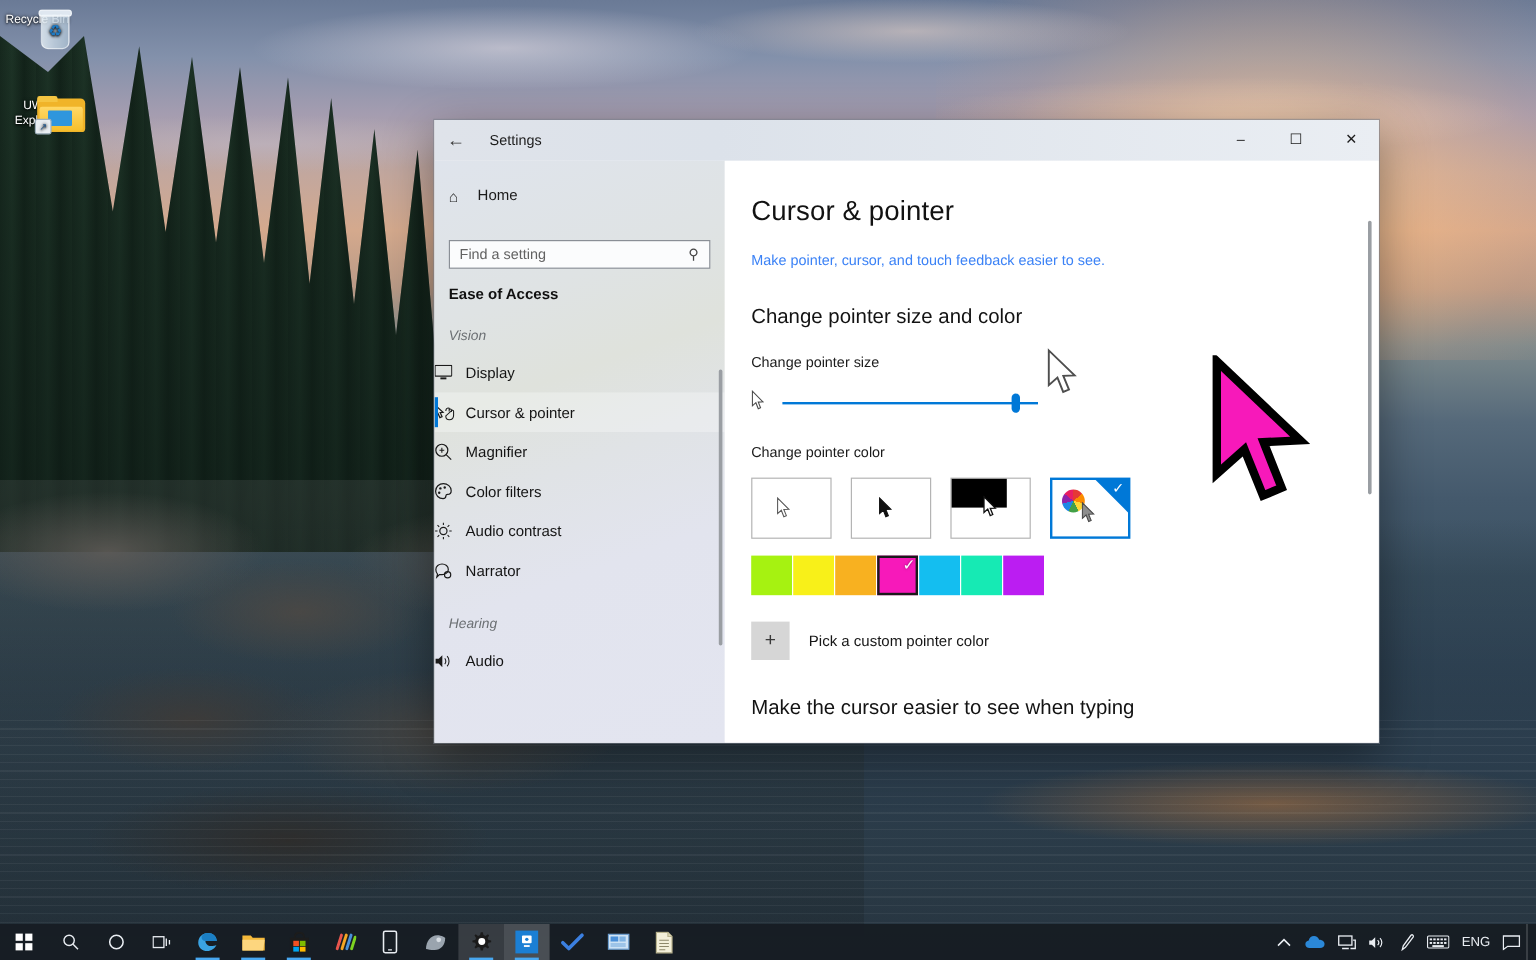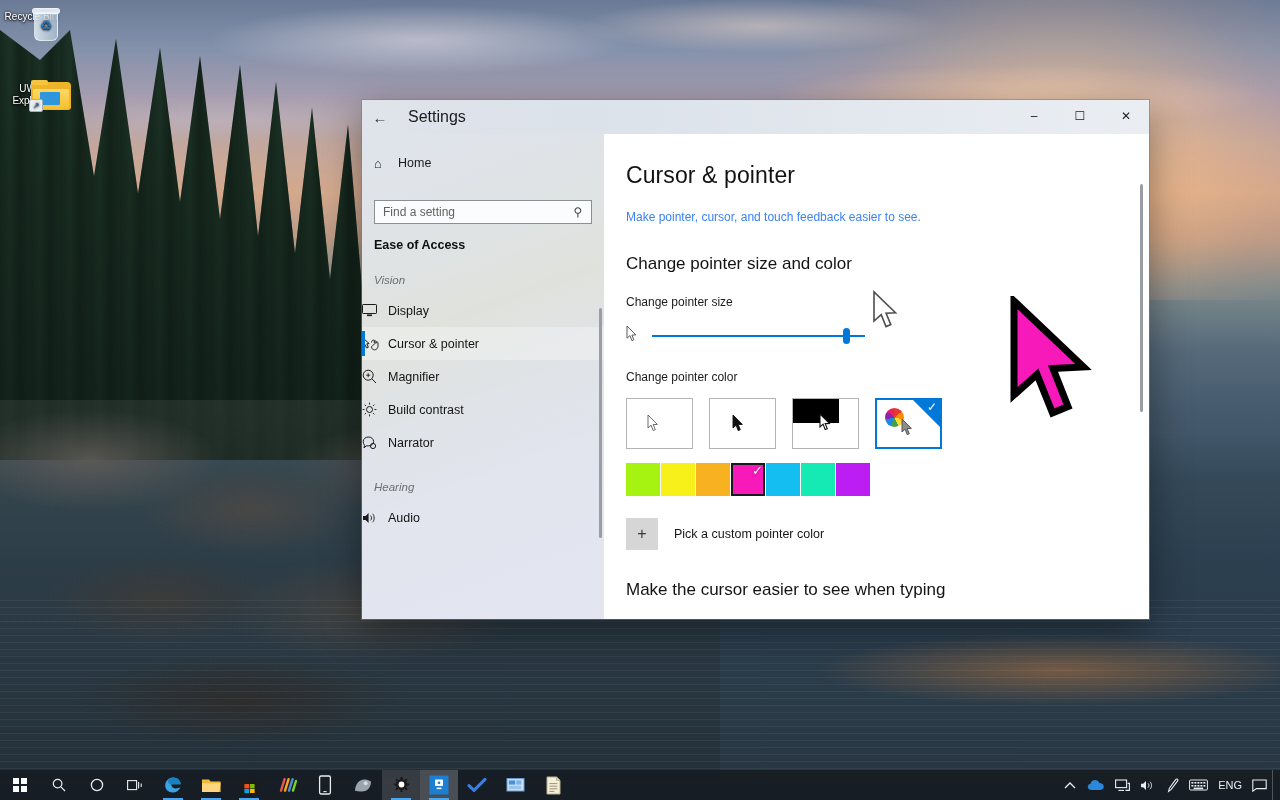--- a/index.html
+++ b/index.html
@@ -167,21 +167,21 @@
     position: relative;
   }
   #title-left { display: flex; align-items: center; height: 34px; }
   .back-btn {
     width: 36px; height: 32px;
     display: flex; align-items: center; justify-content: center;
     color: #333; font-size: 15px;
     cursor: default;
   }
   #app-title {
-    font-size: 16px; color: #1b1b1b;
+    font-size: 12px; color: #1b1b1b;
     margin-left: 10px;
   }
   #win-buttons { position: absolute; right: 0; top: 0; display: flex; }
   .win-btn {
     width: 46px; height: 32px;
     display: flex; align-items: center; justify-content: center;
     font-size: 12px; color: #1b1b1b; cursor: default;
   }
 
   #win-body { flex: 1; display: flex; min-height: 0; position: relative; }
@@ -521,38 +521,49 @@
             <svg width="15" height="15" viewBox="0 0 15 15">
                 <circle cx="6.2" cy="6.2" r="5" fill="none" stroke="#1b1b1b"></circle>
                 <line x1="9.8" y1="9.8" x2="14" y2="14" stroke="#1b1b1b"></line>
                 <line x1="4.2" y1="6.2" x2="8.2" y2="6.2" stroke="#1b1b1b" stroke-width="0.9"></line>
                 <line x1="6.2" y1="4.2" x2="6.2" y2="8.2" stroke="#1b1b1b" stroke-width="0.9"></line>
               </svg>
           </span>
           <span class="txt">Magnifier</span>
         </div>
 
+        <div class="nav-item">
+          <span class="ico">
+            <svg width="15" height="15" viewBox="0 0 15 15">
+                <path d="M7.5 1 C11 1 14 3.6 14 6.9 C14 9.2 12.4 10 11 10 C10.2 10 9.6 10.5 9.6 11.2 C9.6 12.4 8.8 13.6 7.2 13.6 C3.6 13.6 1 10.7 1 7.3 C1 3.8 3.9 1 7.5 1 Z" fill="none" stroke="#1b1b1b"></path>
+                <circle cx="5" cy="5" r="1" fill="#1b1b1b"></circle>
+                <circle cx="8.6" cy="4.2" r="1" fill="#1b1b1b"></circle>
+                <circle cx="4" cy="8.6" r="1" fill="#1b1b1b"></circle>
+              </svg>
+          </span>
+          <span class="txt">Color filters</span>
+        </div>
 
         <div class="nav-item">
           <span class="ico">
             <svg width="15" height="15" viewBox="0 0 15 15">
                 <circle cx="7.5" cy="7.5" r="3" fill="none" stroke="#1b1b1b"></circle>
                 <g stroke="#1b1b1b" stroke-width="0.9">
                   <line x1="7.5" y1="0.6" x2="7.5" y2="2.6"></line>
                   <line x1="7.5" y1="12.4" x2="7.5" y2="14.4"></line>
                   <line x1="0.6" y1="7.5" x2="2.6" y2="7.5"></line>
                   <line x1="12.4" y1="7.5" x2="14.4" y2="7.5"></line>
                   <line x1="2.6" y1="2.6" x2="4" y2="4"></line>
                   <line x1="11" y1="11" x2="12.4" y2="12.4"></line>
                   <line x1="12.4" y1="2.6" x2="11" y2="4"></line>
                   <line x1="4" y1="11" x2="2.6" y2="12.4"></line>
                 </g>
               </svg>
           </span>
-          <span class="txt">Build contrast</span>
+          <span class="txt">Audio contrast</span>
         </div>
 
         <div class="nav-item">
           <span class="ico">
             <svg width="15" height="15" viewBox="0 0 15 15">
                 <path d="M1.2 6.5 C1.2 3.9 3.6 2 6.4 2 C9.3 2 11.6 3.9 11.6 6.5 C11.6 9 9.3 10.9 6.4 10.9 L4.2 10.9 L2 13 L2.6 10.4 C1.7 9.4 1.2 8 1.2 6.5 Z" fill="none" stroke="#1b1b1b"></path>
                 <circle cx="11" cy="11" r="2.6" fill="none" stroke="#1b1b1b"></circle>
               </svg>
           </span>
           <span class="txt">Narrator</span>

